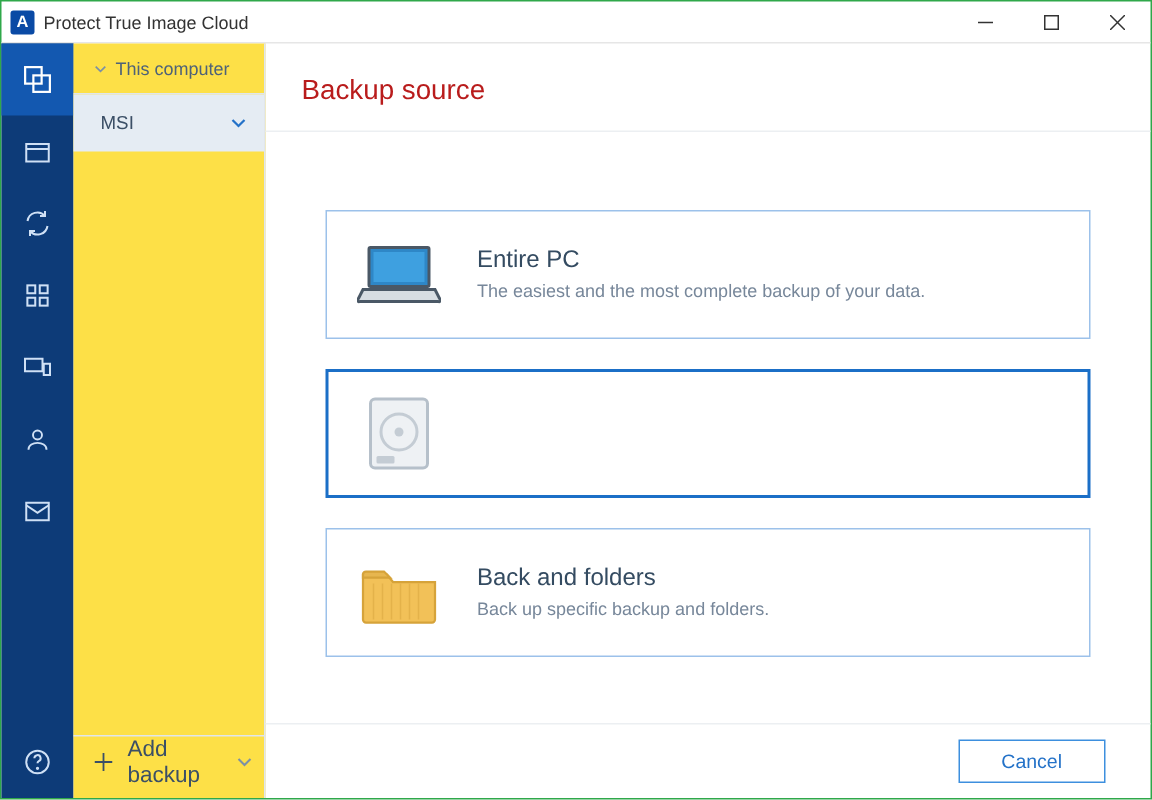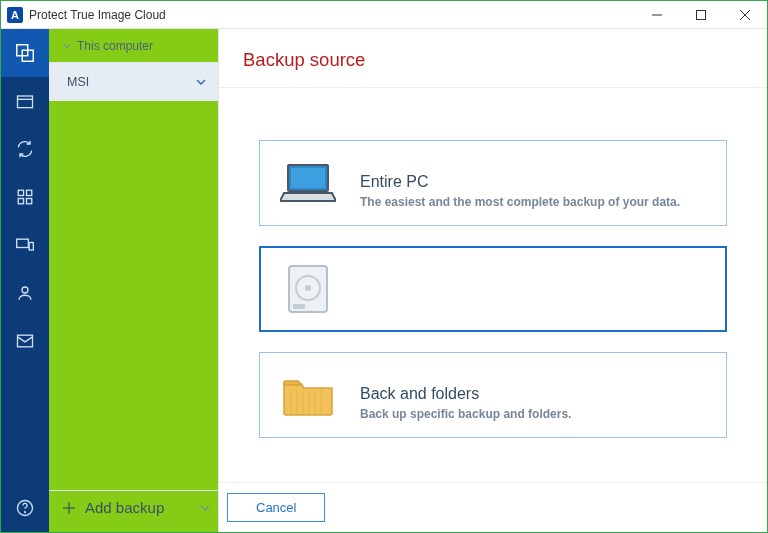--- a/index.html
+++ b/index.html
@@ -32,21 +32,21 @@
     display: flex; flex-direction: column; align-items: center;
     padding-top: 0;
   }
   .nav-item {
     width: 48px; height: 48px; display: flex; align-items: center; justify-content: center;
     color: #cfe0f5;
   }
   .nav-item.active { background: #1358b0; color: #fff; }
   .nav-spacer { flex: 1; }
   .sidebar {
-    width: 170px; background: #84cc16;
+    width: 128px; background: #fde047;
     display: flex; flex-direction: column;
     border-right: 1px solid #e0e6ec;
   }
   .sidebar-header {
     height: 34px; display: flex; align-items: center;
     font-size: 12px; color: #4e6278; padding-left: 14px;
     border-bottom: 1px solid #e0e6ec;
     gap: 6px;
   }
   .sidebar-item {
@@ -63,32 +63,32 @@
   }
   .add-backup .chev { margin-left: auto; }
   .main { flex: 1; display: flex; flex-direction: column; min-width: 0; }
   .main-header {
     padding: 20px 0 16px 24px; color: #b91c1c; font-size: 18.5px;
     border-bottom: 1px solid #eceff2;
   }
   .options { flex: 1; padding: 52px 40px 0 40px; }
   .option-card {
     border: 1px solid #9cc1ea;
-    display: flex; align-items: flex-end;
+    display: flex; align-items: center;
     padding: 16px 20px; margin-bottom: 20px;
     gap: 24px;
   }
   .option-card.selected { border: 2px solid #1b6fc7; padding: 15px 19px; }
   .option-icon { width: 56px; height: 52px; display:flex; align-items:center; justify-content:center; flex-shrink:0;}
   .option-text .title { color: #344b61; font-size: 16px; margin-bottom: 4px; }
-  .option-text .desc { color: #77879a; font-size: 12px; font-weight: bold; }
+  .option-text .desc { color: #77879a; font-size: 12px; }
   .footer {
     border-top: 1px solid #eceff2;
-    display: flex; justify-content: flex-start;
-    padding: 10px 8px;
+    display: flex; justify-content: flex-end;
+    padding: 10px 30px;
   }
   .cancel-btn {
     border: 1px solid #3d8fde; color: #2472c8;
     background: #fff; padding: 6px 28px; font-size: 13px;
     cursor: pointer;
   }
   svg { display:block; }
 </style>
 </head>
 <body>

